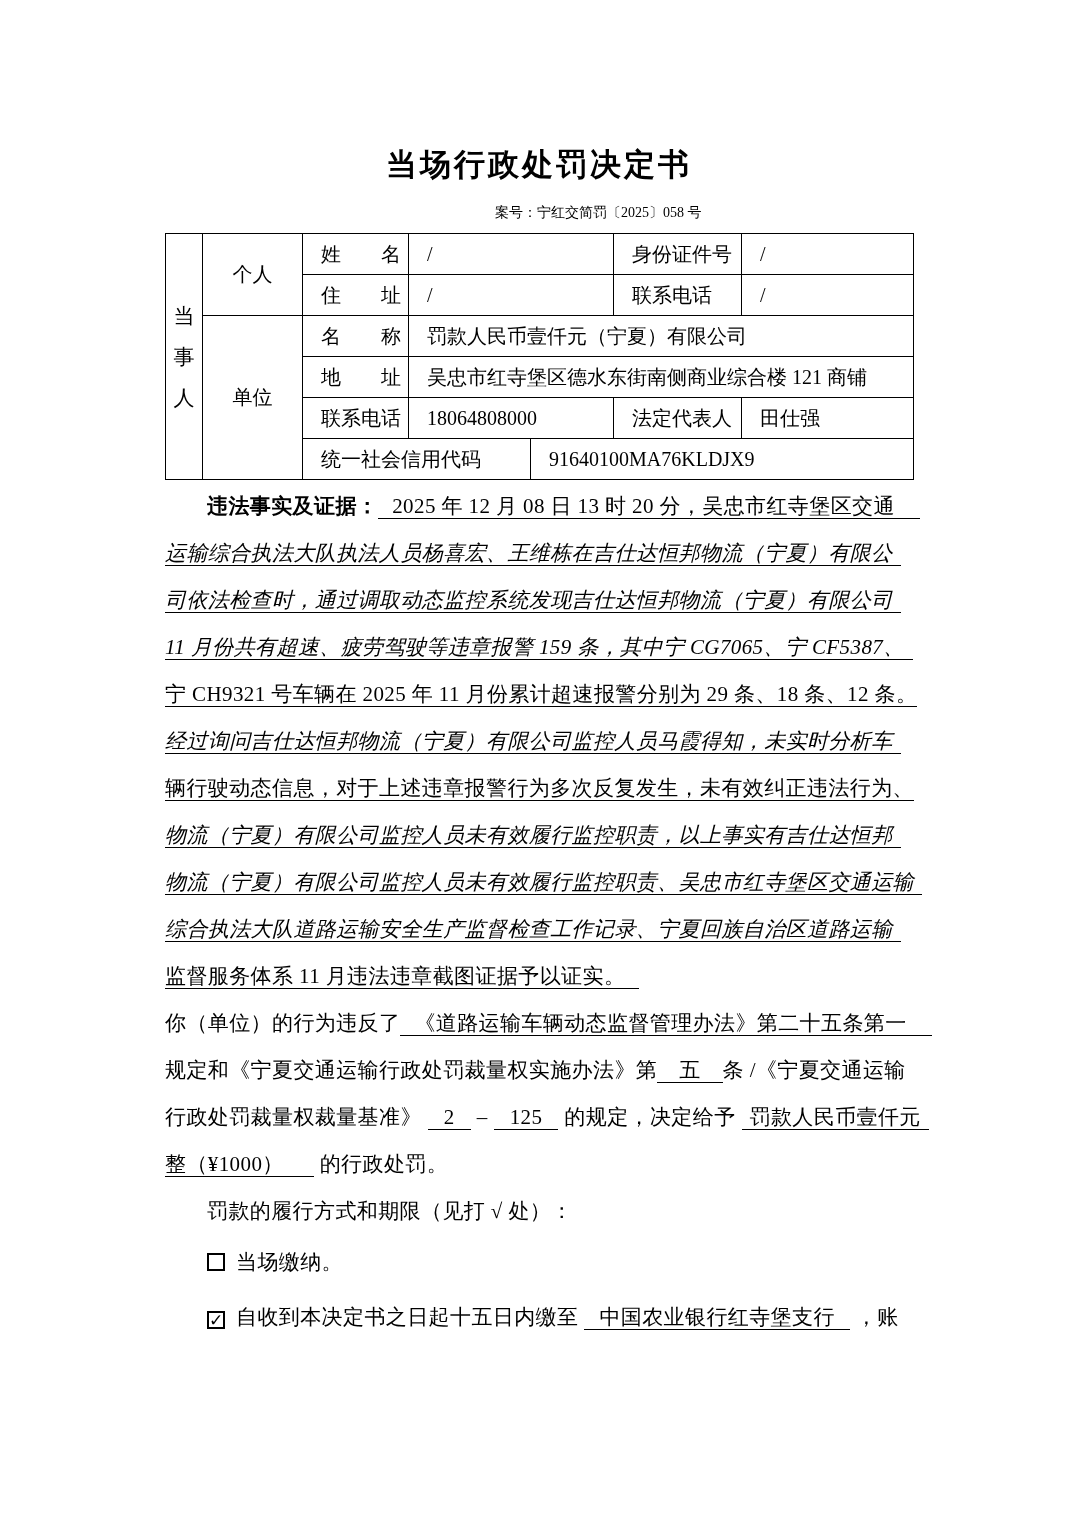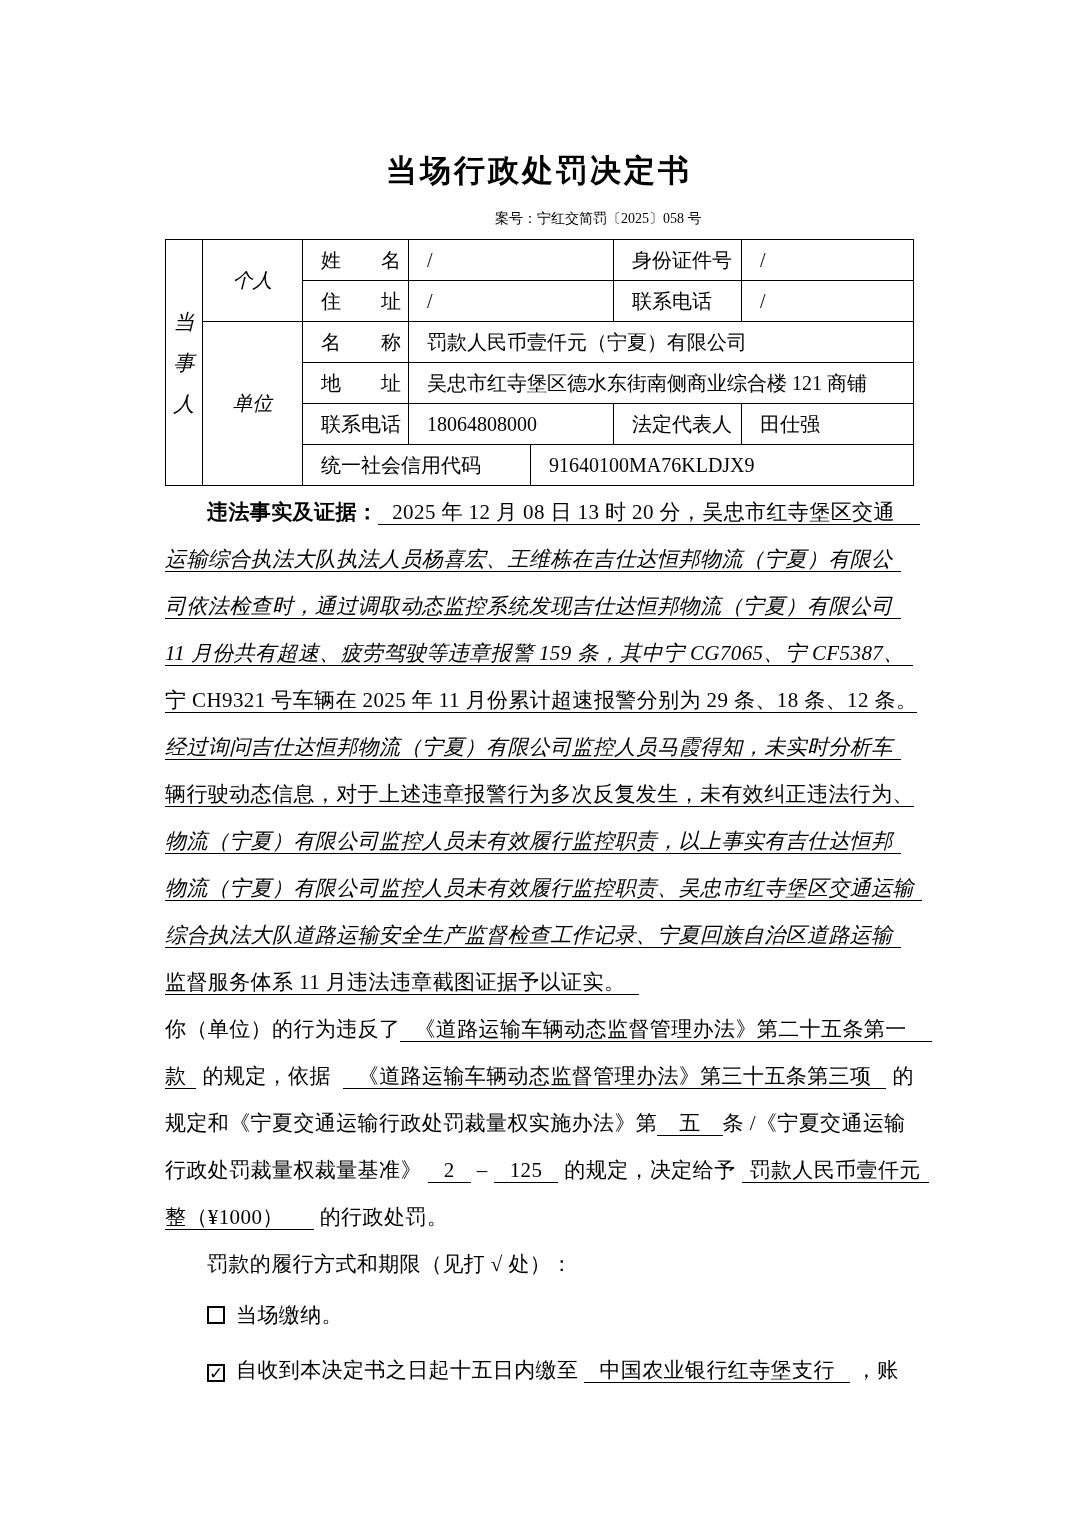--- a/index.html
+++ b/index.html
@@ -6,21 +6,21 @@
   html, body { margin: 0; padding: 0; background: #ffffff; }
   .page {
     position: relative;
     width: 1074px;
     height: 1520px;
     background: #ffffff;
     color: #000000;
     font-family: "Liberation Serif", "DejaVu Serif", serif;
     overflow: hidden;
   }
-  .content { position: absolute; left: 165px; top: 18px; width: 748px; }
+  .content { position: absolute; left: 165px; top: 12px; width: 748px; }
 
   .doc-title {
     padding-top: 132px;
     text-align: center;
     font-size: 31px;
     font-weight: bold;
     letter-spacing: 3px;
   }
   .case-line {
     margin-top: 13px;
@@ -39,21 +39,21 @@
     table-layout: fixed;
     font-size: 20px;
   }
   table.party td {
     border: 1.6px solid #000;
     height: 41px;
     padding: 0 18px;
     overflow: hidden;
     white-space: nowrap;
   }
-  td.c-center { text-align: center; padding: 0 4px; font-style: italic; }
+  td.c-center { text-align: center; padding: 0 4px; }
   .vstack { display: flex; flex-direction: column; align-items: center; gap: 13px; font-size: 21px; }
 
   
   .bodytext { margin-top: 3px; font-size: 21px; letter-spacing: 0.4px; }
   .bl { height: 47px; line-height: 47px; white-space: nowrap; }
   .u  { border-bottom: 1.6px solid #000; }
   .bold { font-weight: bold; }
   .ind { padding-left: 42px; }
   .pl-14 { padding-left: 14px; }
   .pr-8  { padding-right: 8px; font-style: italic; }
@@ -156,21 +156,20 @@
       <div class="bl"><span class="u">宁 CH9321 号车辆在 2025 年 11 月份累计超速报警分别为 29 条、18 条、12 条。</span></div>
       <div class="bl"><span class="u pr-8">经过询问吉仕达恒邦物流（宁夏）有限公司监控人员马霞得知，未实时分析车</span></div>
       <div class="bl"><span class="u">辆行驶动态信息，对于上述违章报警行为多次反复发生，未有效纠正违法行为、</span></div>
       <div class="bl"><span class="u pr-8">物流（宁夏）有限公司监控人员未有效履行监控职责，以上事实有吉仕达恒邦</span></div>
       <div class="bl"><span class="u pr-8">物流（宁夏）有限公司监控人员未有效履行监控职责、吴忠市红寺堡区交通运输</span></div>
       <div class="bl"><span class="u pr-8">综合执法大队道路运输安全生产监督检查工作记录、宁夏回族自治区道路运输</span></div>
       <div class="bl"><span class="u pr-14">监督服务体系 11 月违法违章截图证据予以证实。</span></div>
 
       <div class="bl"><span>你（单位）的行为违反了</span><span class="u pl-14 pr-25">《道路运输车辆动态监督管理办法》第二十五条第一</span></div>
 
-      <div class="bl"><span class="u pr-10">款</span><span class="mx-6">的规定，依据</span><span class="u px-15 mx-6">《道路运输车辆动态监督管理办法》第三十五条第三项</span><span>的</span></div>
 
       <div class="bl"><span>规定和《宁夏交通运输行政处罚裁量权实施办法》第</span><span class="u px-22">五</span><span>条 /《宁夏交通运输</span></div>
 
       <div class="bl"><span>行政处罚裁量权裁量基准》</span><span class="u px-16 mx-6">2</span><span>–</span><span class="u px-16 mx-6">125</span><span>的规定，决定给予</span><span class="u px-8 mx-6">罚款人民币壹仟元</span></div>
 
       <div class="bl"><span class="u pr-30">整（¥1000）</span><span class="mx-6">的行政处罚。</span></div>
 
       <div class="bl ind pay-heading">罚款的履行方式和期限（见打 √ 处）：</div>
 
       <div class="bl ind opt"><span class="cb"></span><span>当场缴纳。</span></div>

